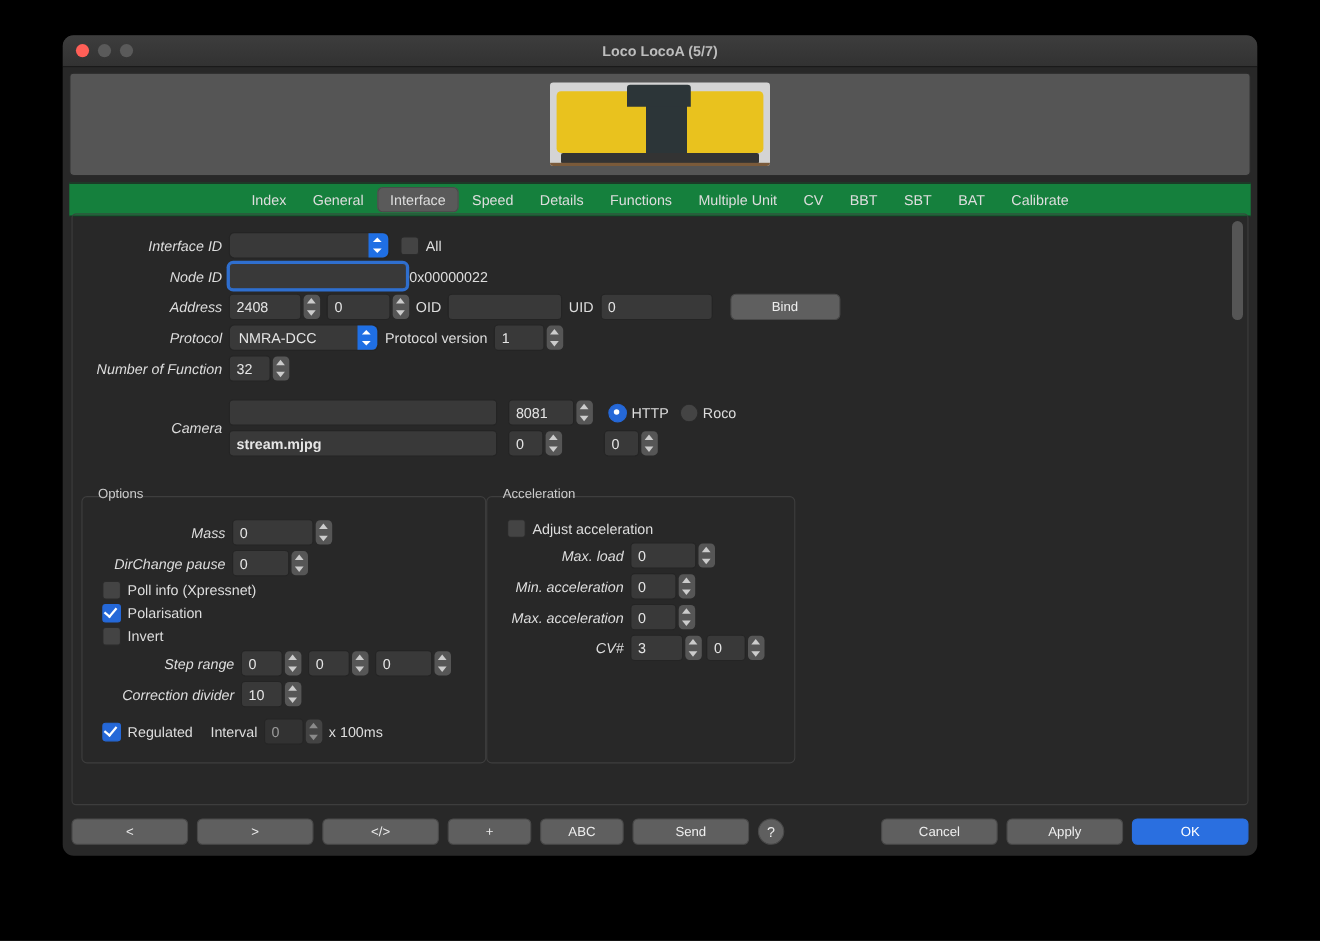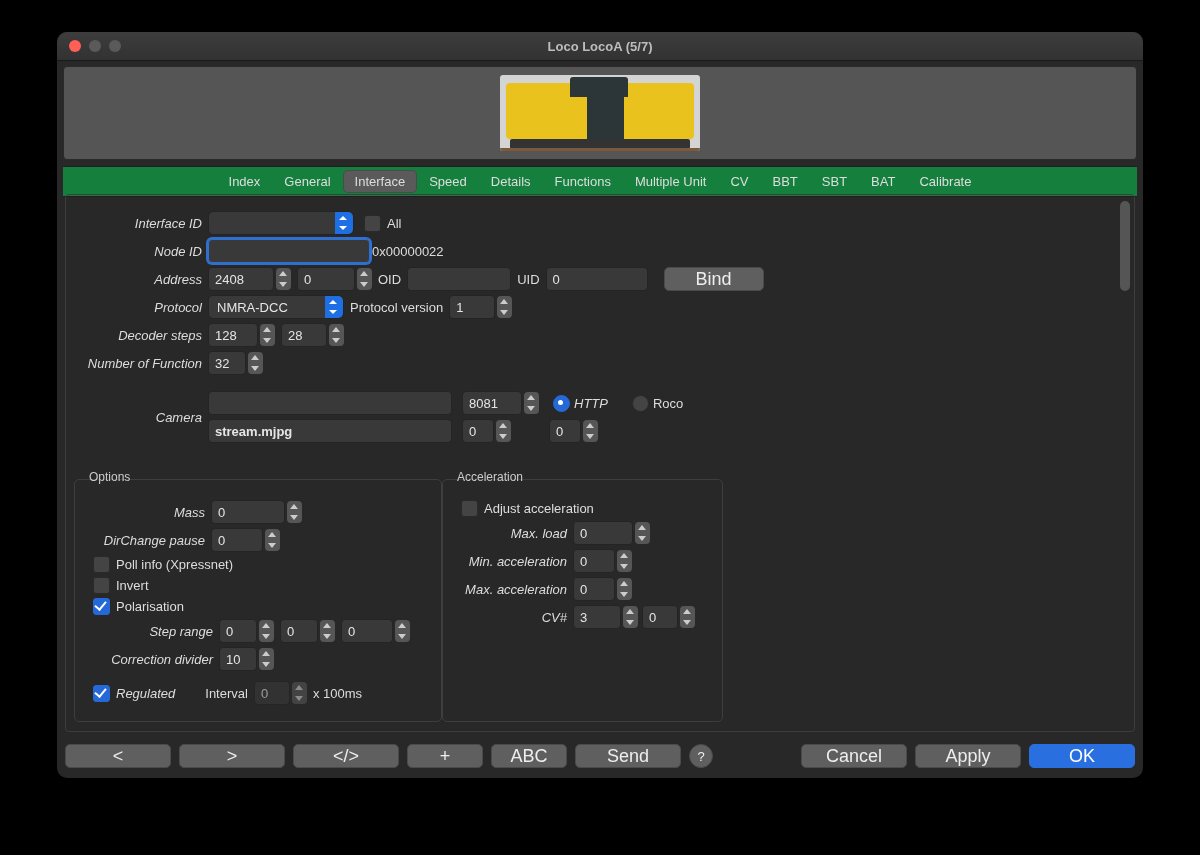--- a/index.html
+++ b/index.html
@@ -282,21 +282,21 @@
 
   .btn {
     background: #5f5f5f;
     border: 1px solid #4a4a4a;
     border-radius: 5px;
     color: #eee;
     height: 22px;
     display: inline-flex;
     align-items: center;
     justify-content: center;
-    font-size: 18px;
+    font-size: 12px;
     padding: 0 14px;
     cursor: default;
   }
   .btn.primary {
     background: #2a6fe0;
     border-color: #2a6fe0;
     color: #fff;
   }
 
   .footer {
@@ -308,21 +308,21 @@
   }
   .footer .spacer { flex: 1; }
   .footer .btn { min-width: 76px; }
 
   .help-btn {
     width: 22px; height: 22px; border-radius: 50%;
     background: #5f5f5f; border:1px solid #4a4a4a;
     display:inline-flex; align-items:center; justify-content:center;
     color:#eee;
   }
-  .mr8 { margin-right: 24px; font-style: italic; }
+  .mr8 { margin-right: 10px; }
 
 </style>
 </head>
 <body>
 
 <div class="window">
 
   <div class="titlebar">
     <div class="traffic">
       <span class="tl-close"></span>
@@ -405,32 +405,20 @@
         <span>NMRA-DCC</span>
         <span class="combo-btn"></span>
       </span>
       <span class="lbl-sm">Protocol version</span>
       <span class="stepper" style="width:38px">
         <span>1</span>
       </span>
       <span class="step-arrows"></span>
     </div>
 
-    <div class="row">
-      <span class="lbl">Decoder steps</span>
-      <span class="stepper" style="width:42px">
-        <span>128</span>
-      </span>
-      <span class="step-arrows"></span>
-      <span style="width:6px"></span>
-      <span class="stepper" style="width:38px">
-        <span>28</span>
-      </span>
-      <span class="step-arrows"></span>
-    </div>
 
     <div class="row">
       <span class="lbl">Number of Function</span>
       <span class="stepper" style="width:30px">
         <span>32</span>
       </span>
       <span class="step-arrows"></span>
     </div>
 
     <div class="row" style="margin-top:16px">
@@ -484,27 +472,27 @@
           <span class="step-arrows"></span>
         </div>
 
         <div class="row">
           <span style="width:6px"></span>
           <span class="chk"></span>
           <span>Poll info (Xpressnet)</span>
         </div>
         <div class="row">
           <span style="width:6px"></span>
+          <span class="chk checked"></span>
+          <span>Polarisation</span>
+        </div>
+        <div class="row">
+          <span style="width:6px"></span>
           <span class="chk"></span>
           <span>Invert</span>
-        </div>
-        <div class="row">
-          <span style="width:6px"></span>
-          <span class="chk checked"></span>
-          <span>Polarisation</span>
         </div>
 
         <div class="row">
           <span class="lbl" style="width:126px">Step range</span>
           <span class="stepper" style="width:30px">
             <span>0</span>
           </span>
           <span class="step-arrows"></span>
           <span style="width:6px"></span>
           <span class="stepper" style="width:30px">

